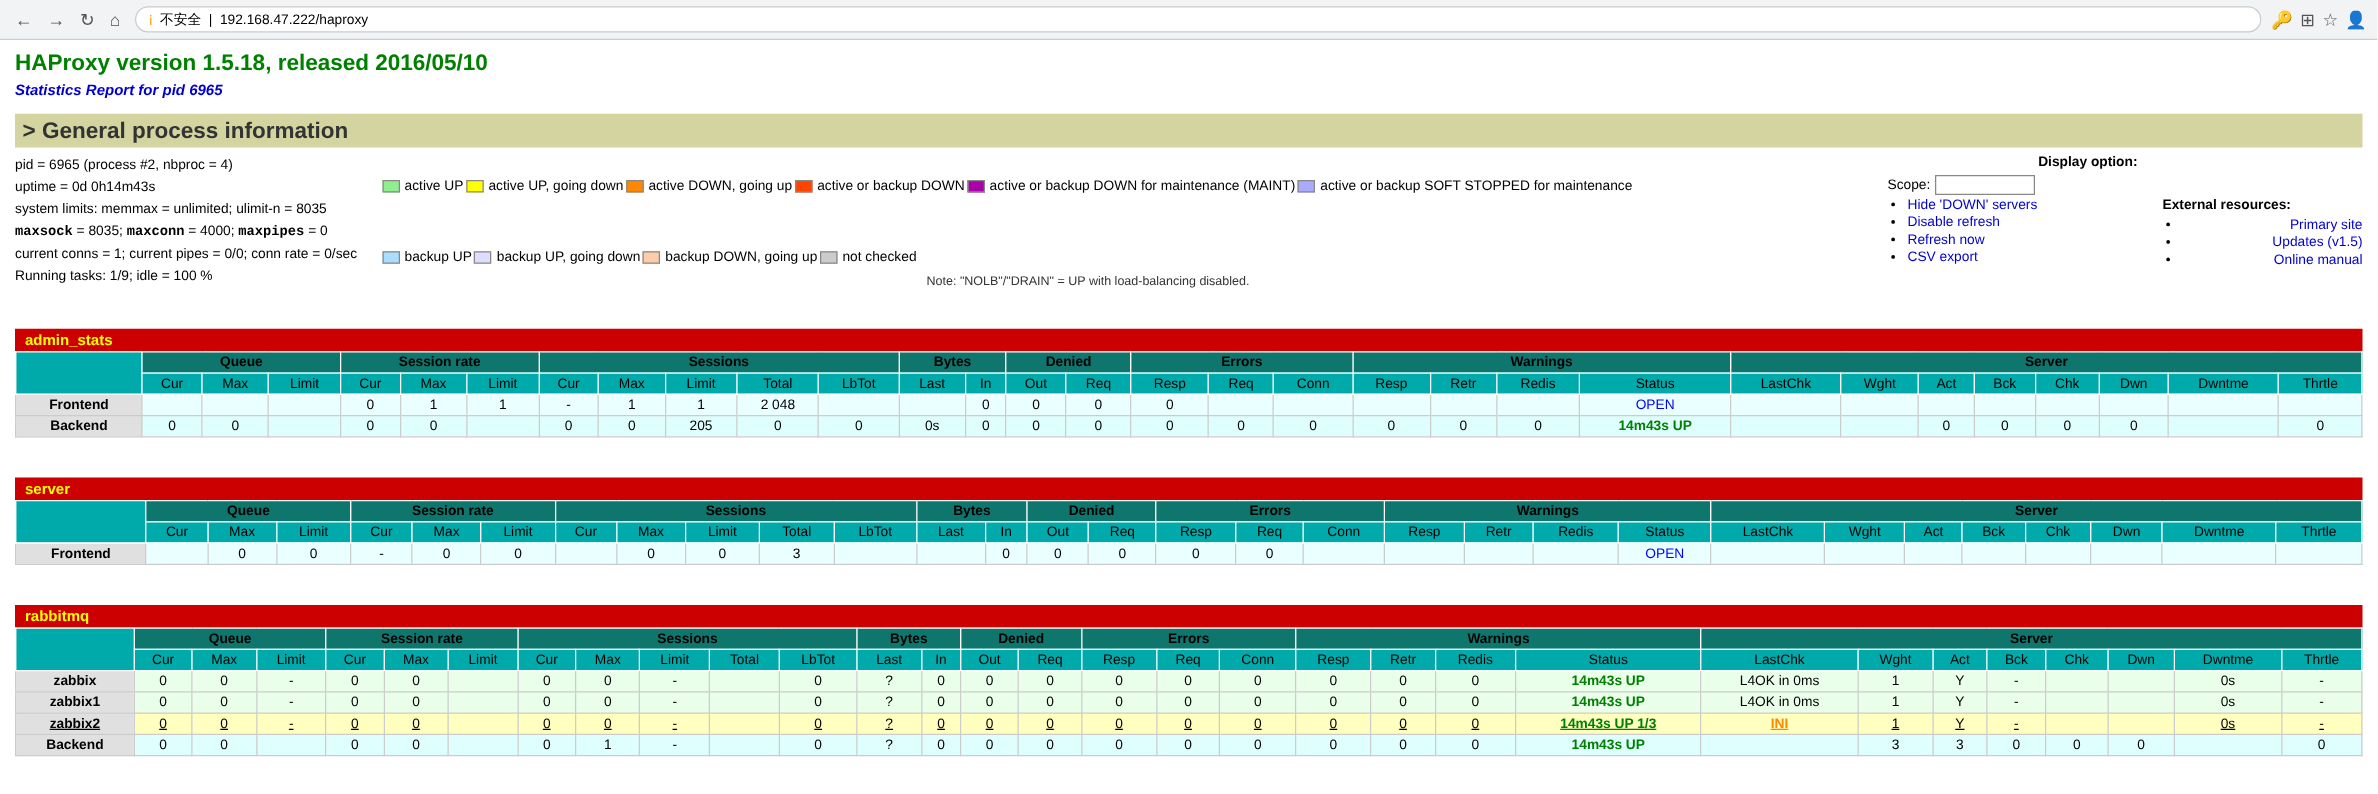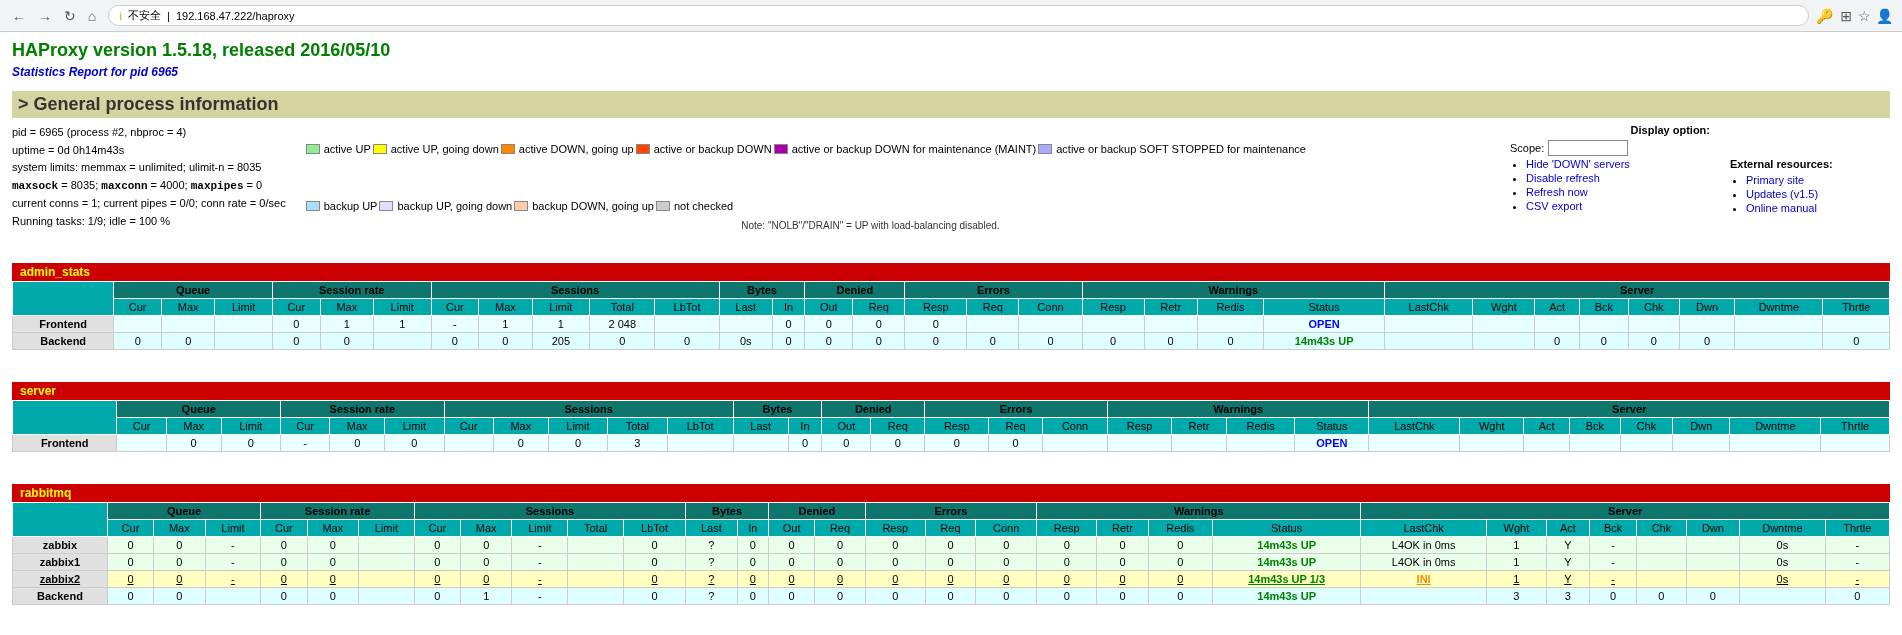--- a/index.html
+++ b/index.html
@@ -42,21 +42,21 @@
     .display-options { flex: 0 0 200px; font-size: 11px; }
     .display-options .title { text-align: right; font-weight: bold; margin-bottom: 4px; }
     .display-options ul { list-style: disc; padding-left: 16px; }
     .display-options li { margin-bottom: 2px; }
     .display-options a { color: #0000cc; text-decoration: none; }
     .scope-row { display: flex; align-items: center; gap: 4px; margin-bottom: 2px; }
     .scope-input { border: 1px solid #888; width: 80px; height: 16px; font-size: 11px; }
 
     .external-resources { flex: 0 0 160px; font-size: 11px; margin-top: 34px; }
     .external-resources .title { font-weight: bold; margin-bottom: 4px; }
-    .external-resources ul { list-style: disc; padding-left: 16px; }
+    .external-resources ul { list-style: disc; padding-left: 16px; text-align: right; }
     .external-resources li { margin-bottom: 2px; }
     .external-resources a { color: #0000cc; text-decoration: none; }
 
     .nolb-note { font-size: 10px; color: #333; margin-top: 4px; }
 
     
     .proxy-section { margin-bottom: 10px; margin-top: 32px; }
     .proxy-header {
       display: flex; align-items: center; background: #cc0000; color: #fff;
       padding: 2px 8px; font-weight: bold; font-size: 12px; margin-bottom: 0;
@@ -75,21 +75,21 @@
     }
     table.stats-table td {
       text-align: center; padding: 2px 4px; border: 1px solid #ccc; white-space: nowrap;
     }
     table.stats-table tr.frontend-row td { background: #eaffff; }
     table.stats-table tr.backend-row td { background: #dfffff; }
     table.stats-table tr.server-row-yellow td { background: #ffffc0; text-decoration: underline; }
     table.stats-table tr.server-row-up td { background: #eaffea; }
 
     td.row-label { text-align: left; font-weight: bold; background: #e0e0e0 !important; padding-left: 6px; }
-    td.status-open { color: #0000ff; font-weight: bold; }
+    td.status-open { color: #0000ff; font-weight: normal; }
     td.status-up { color: #008000; font-weight: bold; }
     td.status-ini { color: #ff8800; font-weight: bold; }
   </style>
 </head>
 <body>
 
 <div class="browser-bar">
   <div class="browser-nav">
     <button class="nav-btn">←</button>
     <button class="nav-btn">→</button>

